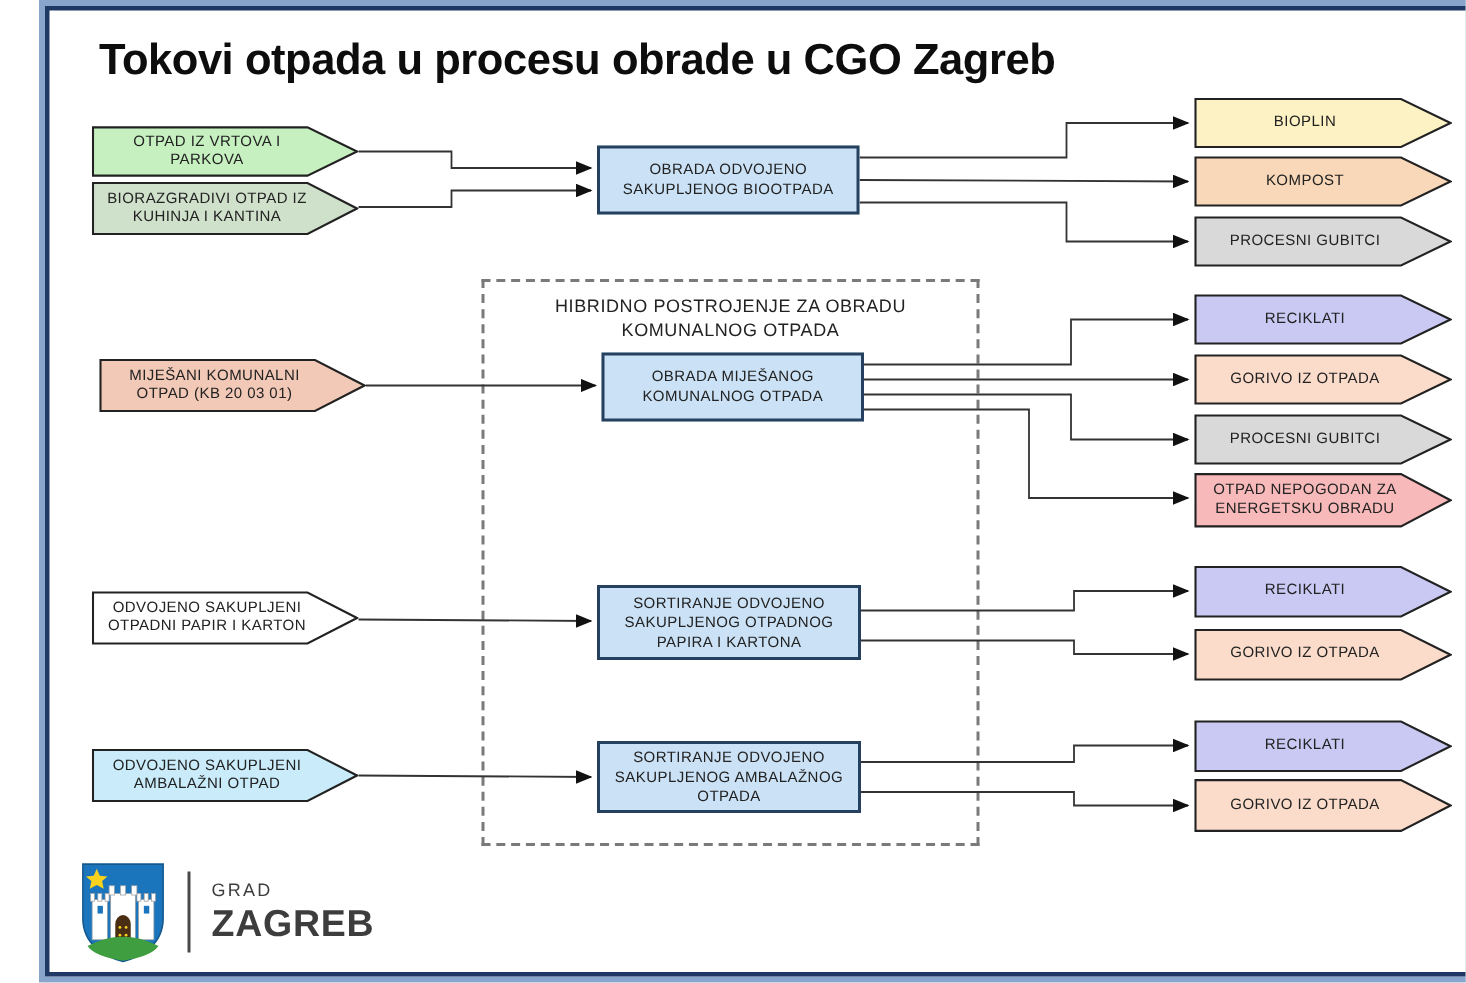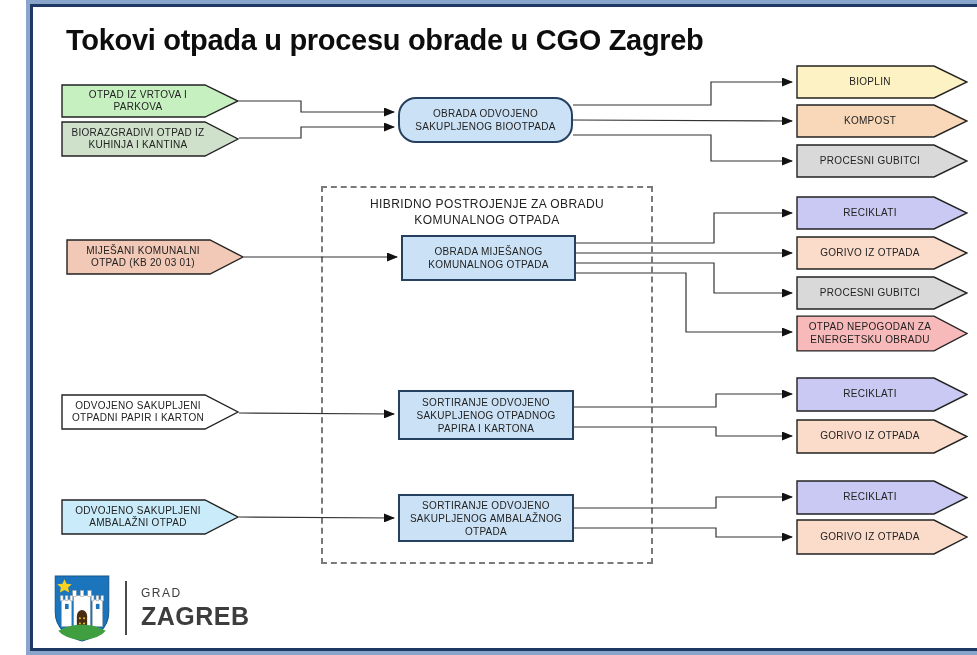--- a/index.html
+++ b/index.html
@@ -95,21 +95,21 @@
           </svg>
     <div class="lbl">ODVOJENO SAKUPLJENI OTPADNI PAPIR I KARTON</div>
   </div>
   <div class="arrow" style="left:28px;top:492px;width:178px;height:36px;">
     <svg width="178" height="36" viewBox="0 0 178 36" preserveAspectRatio="none">
             <polygon points="1,1 144,1 177,18 144,35 1,35" stroke="#222" stroke-width="1.4" vector-effect="non-scaling-stroke" fill="#c9ebfa"></polygon>
           </svg>
     <div class="lbl">ODVOJENO SAKUPLJENI AMBALAŽNI OTPAD</div>
   </div>
 
-  <div class="pbox" style="left: 365px; top: 90px; width: 175px; height: 46px; background: rgb(203, 226, 246); border-radius: 18px;">
+  <div class="pbox" style="left: 365px; top: 90px; width: 175px; height: 46px; background: rgb(203, 226, 246);">
     <span>OBRADA ODVOJENO SAKUPLJENOG BIOOTPADA</span>
   </div>
   <div class="pbox" style="left: 368px; top: 228px; width: 175px; height: 46px; background: rgb(203, 226, 246);">
     <span>OBRADA MIJEŠANOG KOMUNALNOG OTPADA</span>
   </div>
   <div class="pbox" style="left: 365px; top: 487px; width: 176px; height: 48px; background: rgb(203, 226, 246);">
     <span>SORTIRANJE ODVOJENO SAKUPLJENOG AMBALAŽNOG OTPADA</span>
   </div>
   <div class="pbox" style="left: 365px; top: 383px; width: 176px; height: 50px; background: rgb(203, 226, 246);">
     <span>SORTIRANJE ODVOJENO SAKUPLJENOG OTPADNOG PAPIRA I KARTONA</span>

